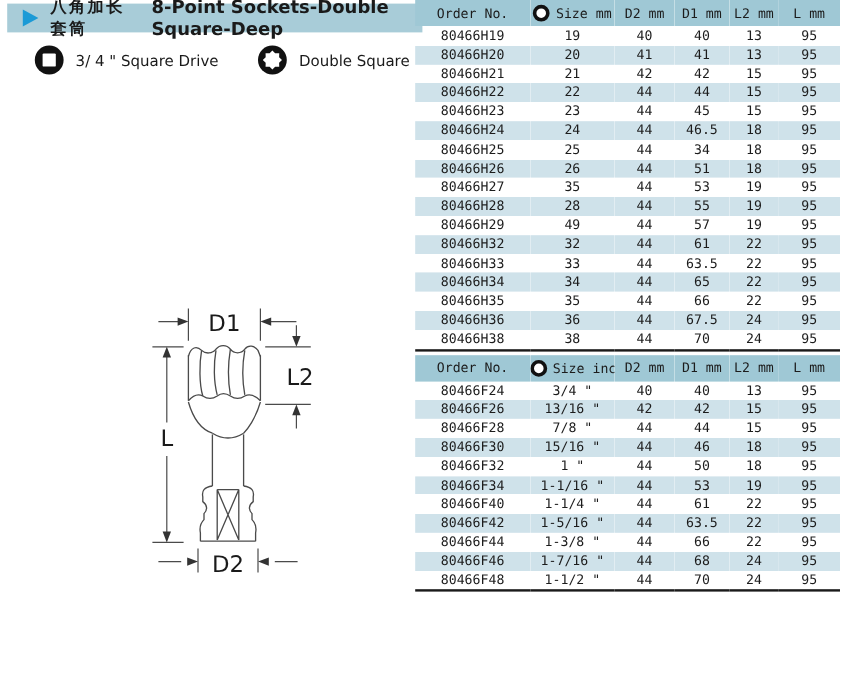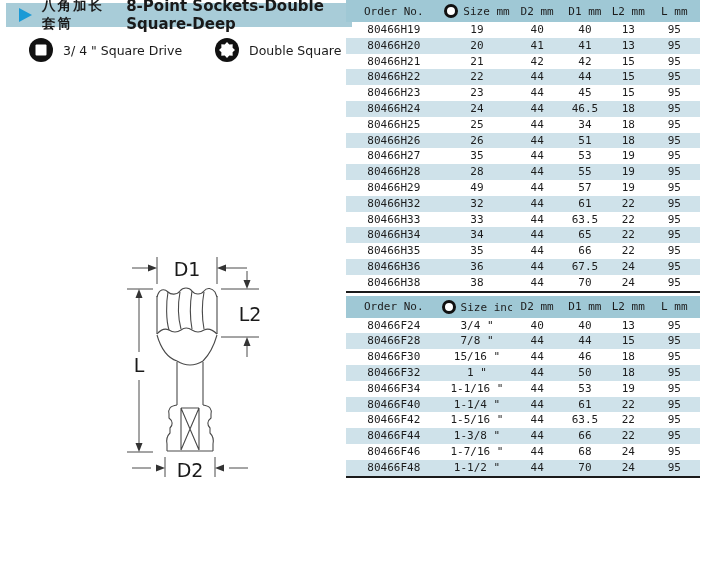--- a/index.html
+++ b/index.html
@@ -319,20 +319,28 @@
           </tr>
           <tr>
             <td>80466F24</td>
             <td>3/4 "</td>
             <td>40</td>
             <td>40</td>
             <td>13</td>
             <td>95</td>
           </tr>
           <tr>
+            <td>80466F26</td>
+            <td>13/16 "</td>
+            <td>42</td>
+            <td>42</td>
+            <td>15</td>
+            <td>95</td>
+          </tr>
+          <tr>
             <td>80466F28</td>
             <td>7/8 "</td>
             <td>44</td>
             <td>44</td>
             <td>15</td>
             <td>95</td>
           </tr>
           <tr>
             <td>80466F30</td>
             <td>15/16 "</td>

